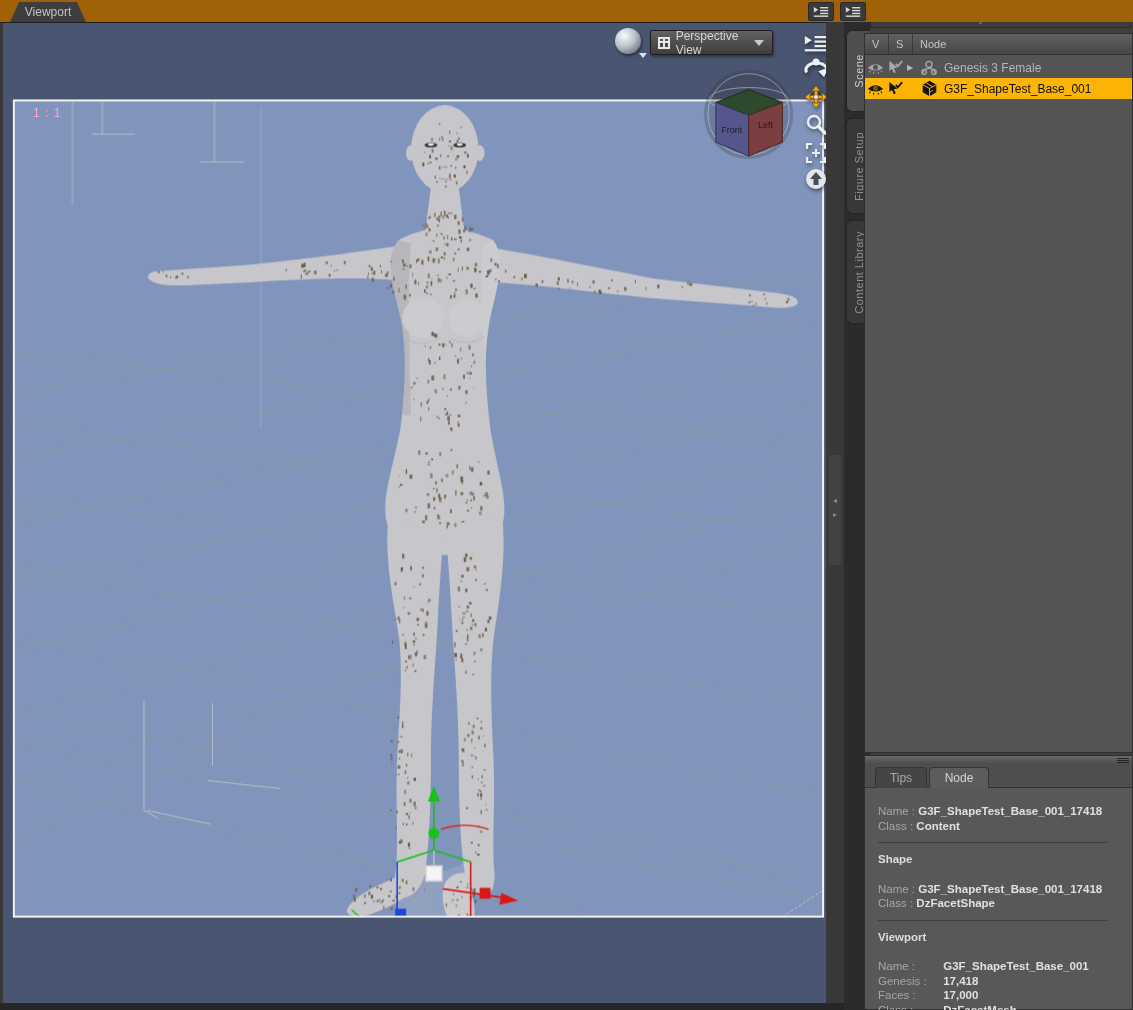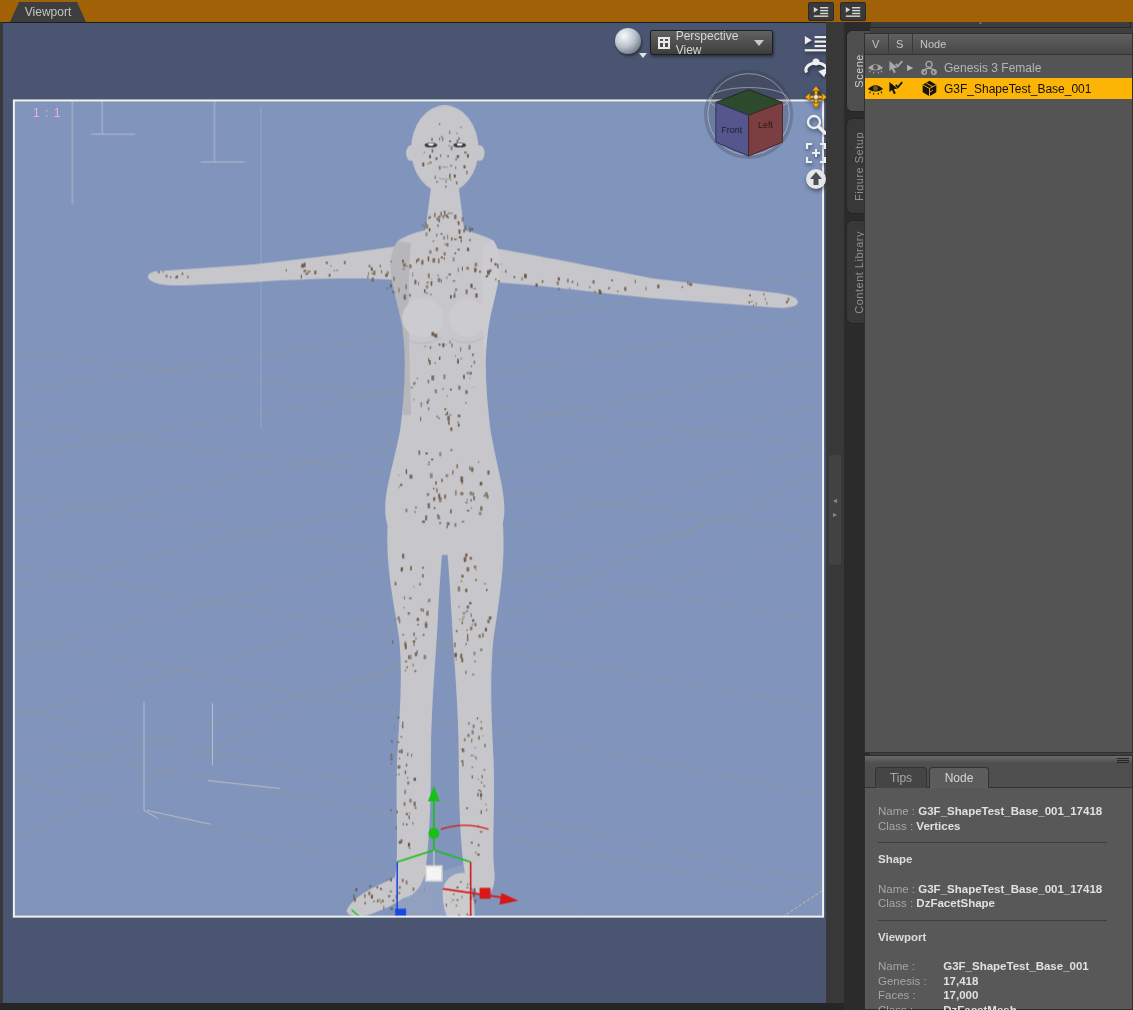--- a/index.html
+++ b/index.html
@@ -1007,21 +1007,21 @@
     </div>
     <div id="info-tabs">
       <div class="itab" id="tab-tips">Tips</div>
       <div class="itab" id="tab-node">Node</div>
     </div>
     <div id="info-content">
       <div id="section-object">
         <div class="ifield"><span class="lab">Name :</span>
           <span class="val">G3F_ShapeTest_Base_001_17418</span></div>
         <div class="ifield"><span class="lab">Class :</span>
-          <span class="val">Vertices</span></div>
+          <span class="val">Content</span></div>
       </div>
       <hr class="idivider">
       <div id="section-shape">
         <div class="iheading">Shape</div>
         <div class="isp"></div>
         <div class="ifield"><span class="lab">Name :</span>
           <span class="val">G3F_ShapeTest_Base_001_17418</span></div>
         <div class="ifield"><span class="lab">Class :</span>
           <span class="val">DzFacetShape</span></div>
       </div>

